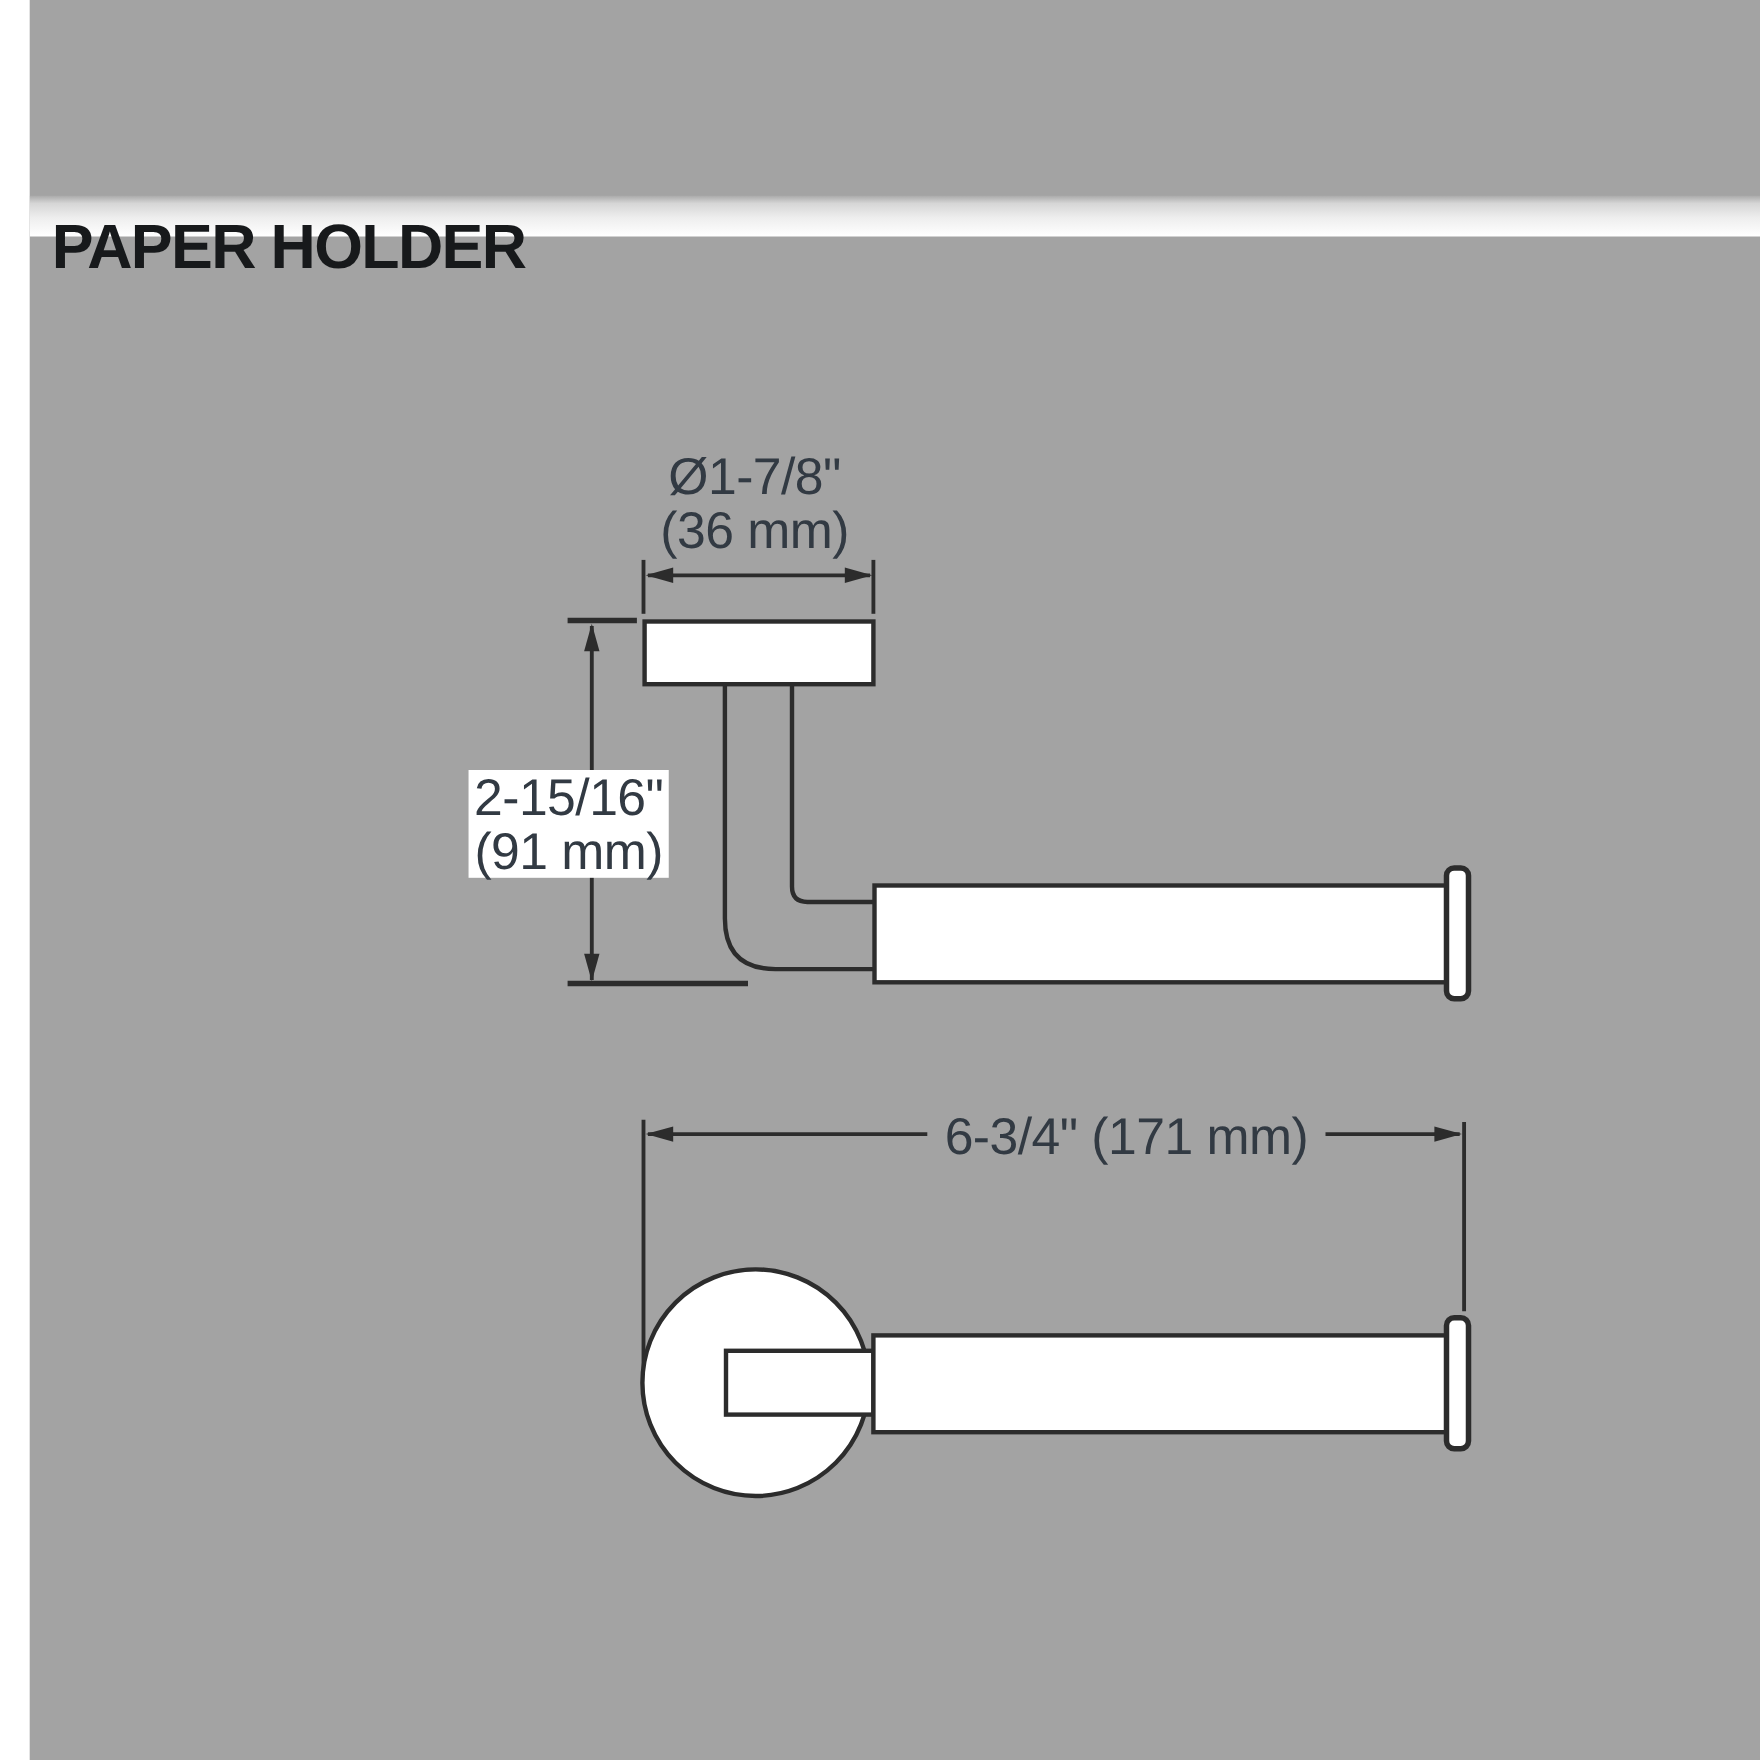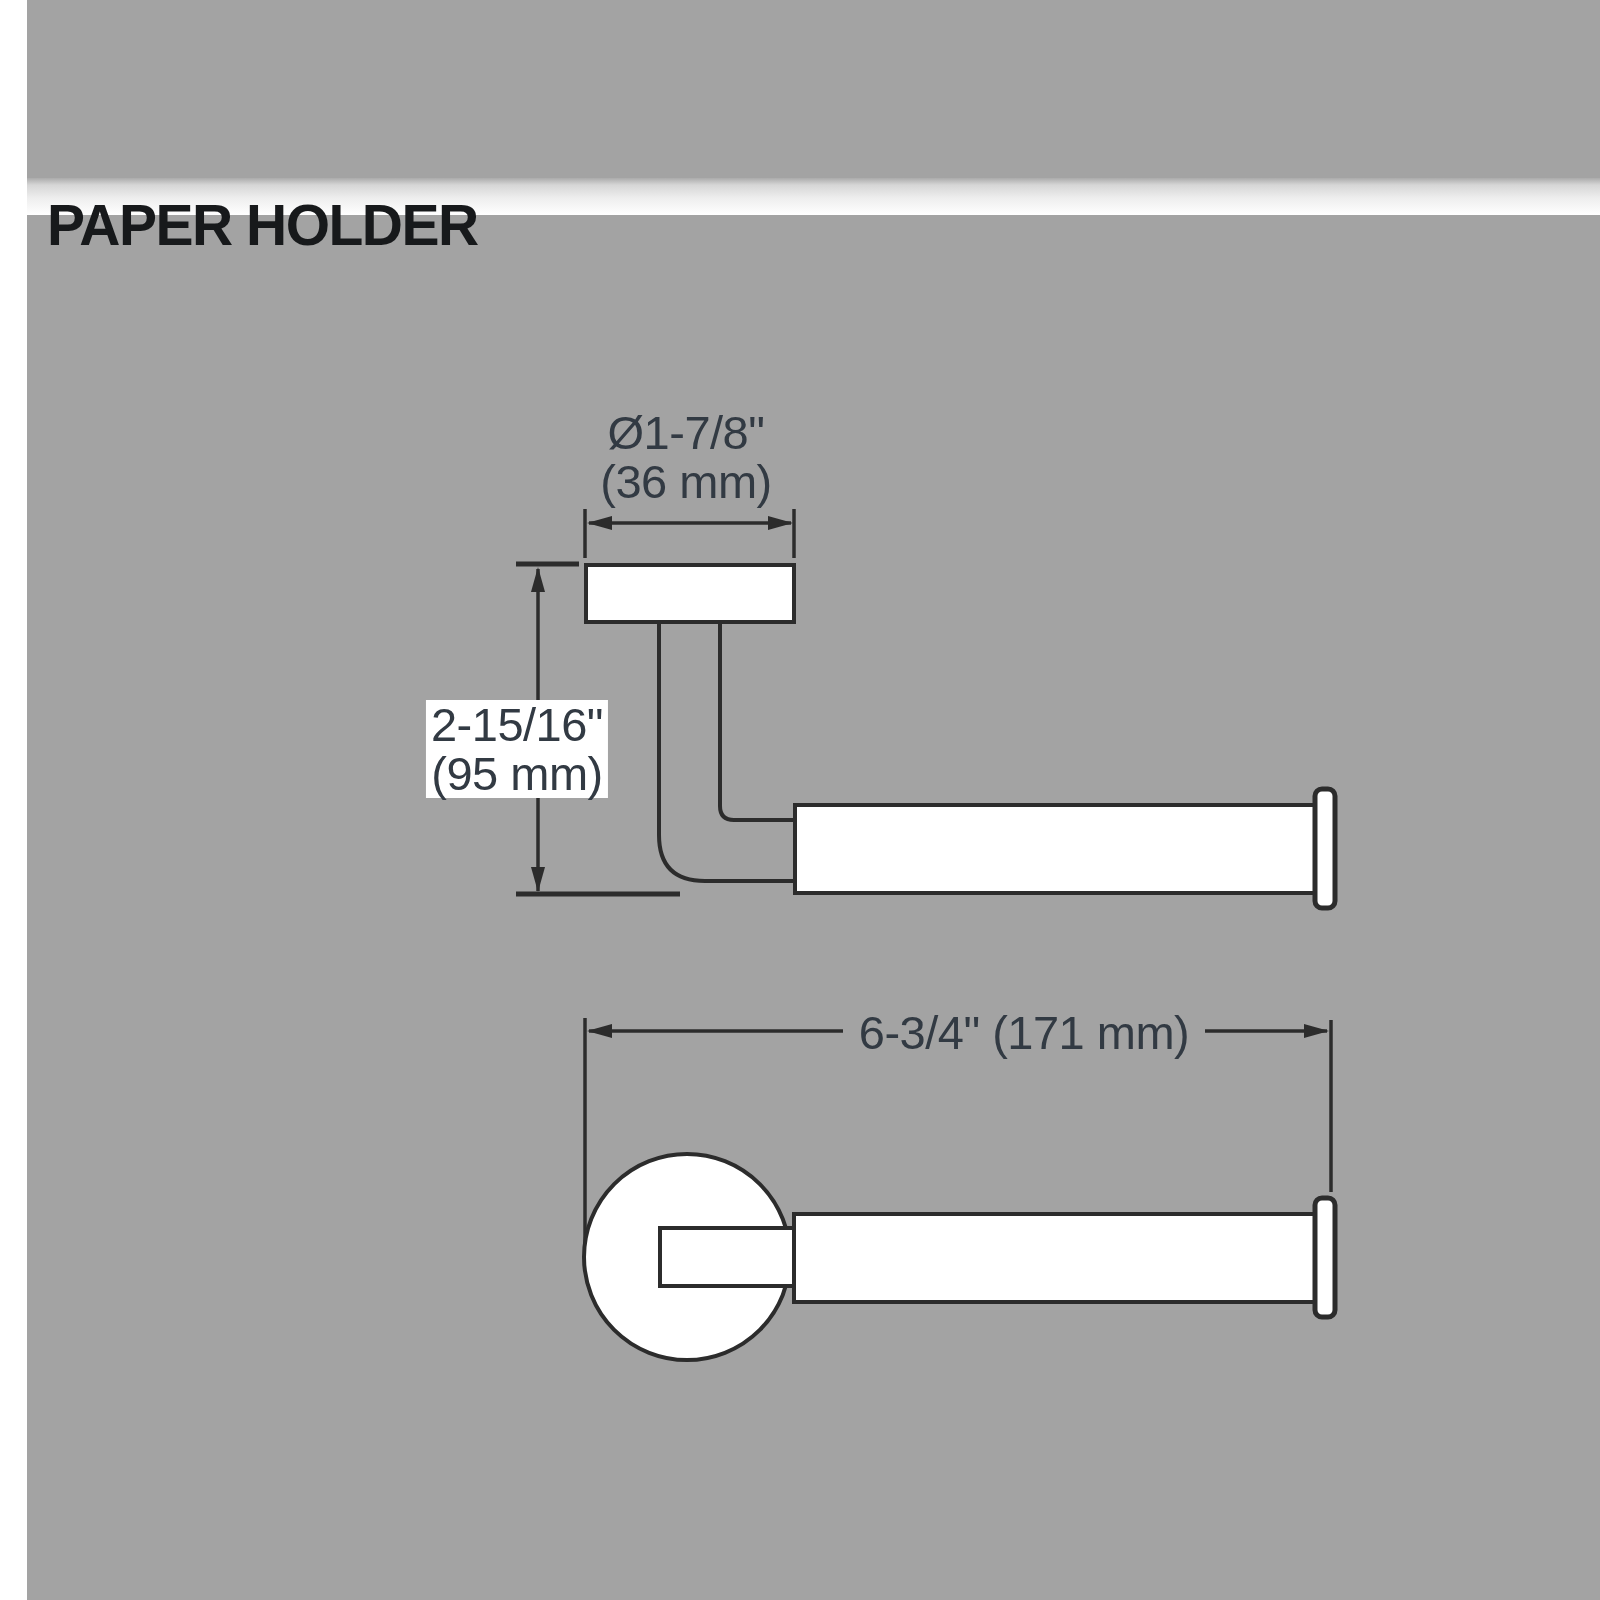--- a/index.html
+++ b/index.html
@@ -114,20 +114,20 @@
     </g>
   </svg>
 
   <div class="dim-label" style="left:659px; top:408px;">
     <div>Ø1-7/8"</div>
     <div>(36 mm)</div>
   </div>
 
   <div class="dim-label masked" style="left:490px; top:700px;">
     <div>2-15/16"</div>
-    <div>(95 mm)</div>
+    <div>(91 mm)</div>
   </div>
 
   <div class="dim-label" style="left:997px; top:1008px;">
     <div>6-3/4" (171 mm)</div>
   </div>
 
 </div>
 
 </body></html>

